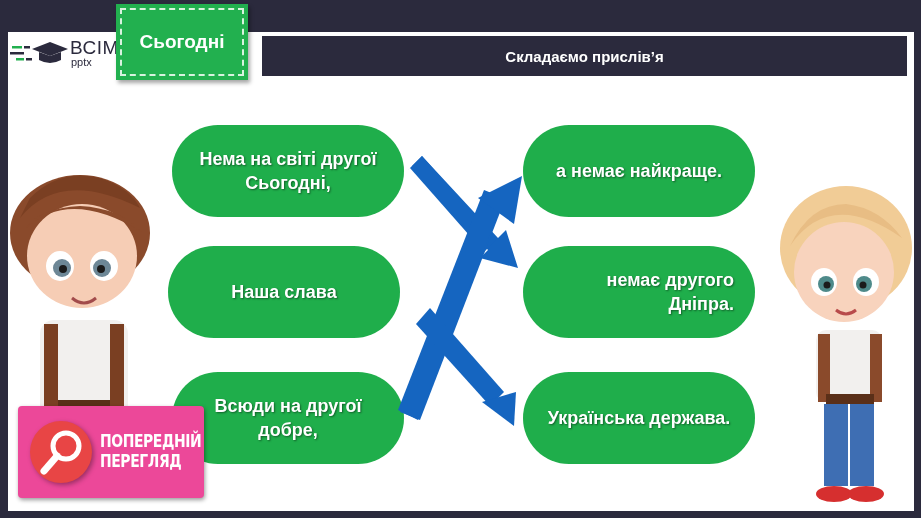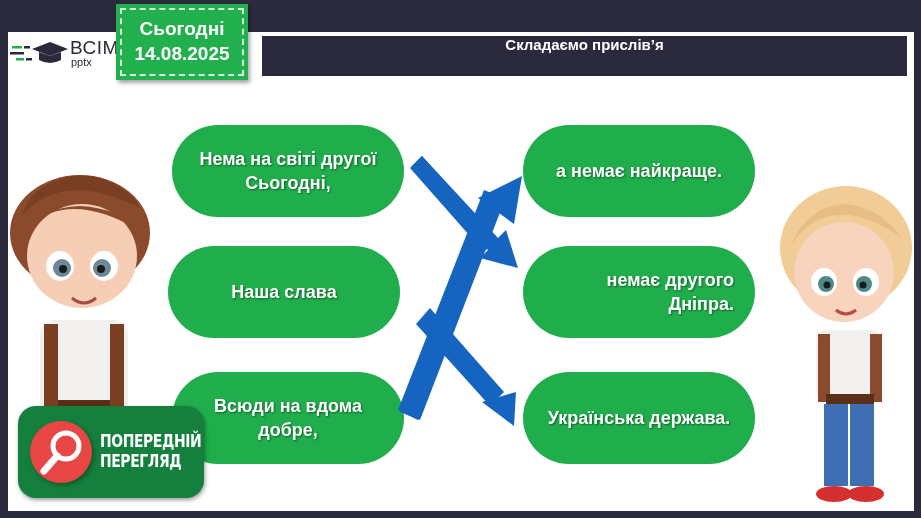--- a/index.html
+++ b/index.html
@@ -8,21 +8,21 @@
     background: #2b2a3d;
     font-family: "Liberation Sans", "DejaVu Sans", sans-serif;
   }
   .slide {
     position: absolute; left: 8px; top: 32px; width: 906px; height: 479px;
     background: #ffffff;
   }
   .title-bar {
     position: absolute; left: 262px; top: 36px; width: 645px; height: 40px;
     background: #2b2a3d; color: #ffffff;
-    display: flex; justify-content: center;
+    display: flex; align-items: center; justify-content: center;
     font-weight: bold; font-size: 15px;
   }
   .logo {
     position: absolute; left: 10px; top: 36px; width: 110px; height: 34px;
     display: flex; align-items: center;
   }
   .logo .mark { position: relative; width: 58px; height: 30px; }
   .logo .brand { display: flex; flex-direction: column; line-height: 1; margin-left: 2px; }
   .logo .brand .b1 { font-size: 19px; color: #2b2a3d; letter-spacing: 0.5px; }
   .logo .brand .b2 { font-size: 11px; color: #2b2a3d; margin-left: 1px; }
@@ -41,21 +41,21 @@
     background: #1fae4b; color: #ffffff;
     display: flex; align-items: center; justify-content: center; text-align: center;
     font-weight: bold; font-size: 18px; line-height: 1.35;
     text-shadow: 1px 1px 2px rgba(0,0,0,0.45);
   }
   .pill span { display: block; max-width: 190px; }
   .arrows { position: absolute; left: 380px; top: 140px; width: 170px; height: 290px; }
   .char { position: absolute; }
   .preview {
     position: absolute; left: 18px; top: 406px; width: 186px; height: 92px;
-    background: #15803d; border-radius: 18px;
+    background: #ec4899; border-radius: 4px;
     box-shadow: 1px 2px 4px rgba(0,0,0,0.4);
     display: flex; align-items: center;
   }
   .preview .circle {
     width: 62px; height: 62px; border-radius: 50%; margin-left: 12px;
     background: #e84545; box-shadow: 2px 2px 5px rgba(0,0,0,0.35);
     position: relative;
   }
   .preview .txt {
     margin-left: 8px; color: #ffffff; font-weight: bold; font-size: 17px;
@@ -86,32 +86,31 @@
   </div>
   <div class="brand">
     <span class="b1">ВСІМ</span>
     <span class="b2">pptx</span>
   </div>
 </div>
 
 <div class="date-badge">
   <div class="inner">
     <span>Сьогодні</span>
-    <span>14.08.2025</span>
   </div>
 </div>
 
 <div class="pill" style="left:172px; top:125px;">
   <span>Нема на світі другої Сьогодні,</span>
 </div>
 <div class="pill" style="left:168px; top:246px;">
   <span>Наша слава</span>
 </div>
 <div class="pill" style="left:172px; top:372px;">
-  <span>Всюди на вдома добре,</span>
+  <span>Всюди на другої добре,</span>
 </div>
 
 <div class="pill" style="left:523px; top:125px;">
   <span>а немає найкраще.</span>
 </div>
 <div class="pill" style="left:523px; top:246px;text-align:right;">
   <span>немає другого Дніпра.</span>
 </div>
 <div class="pill" style="left:523px; top:372px;text-align:right;">
   <span>Українська держава.</span>

